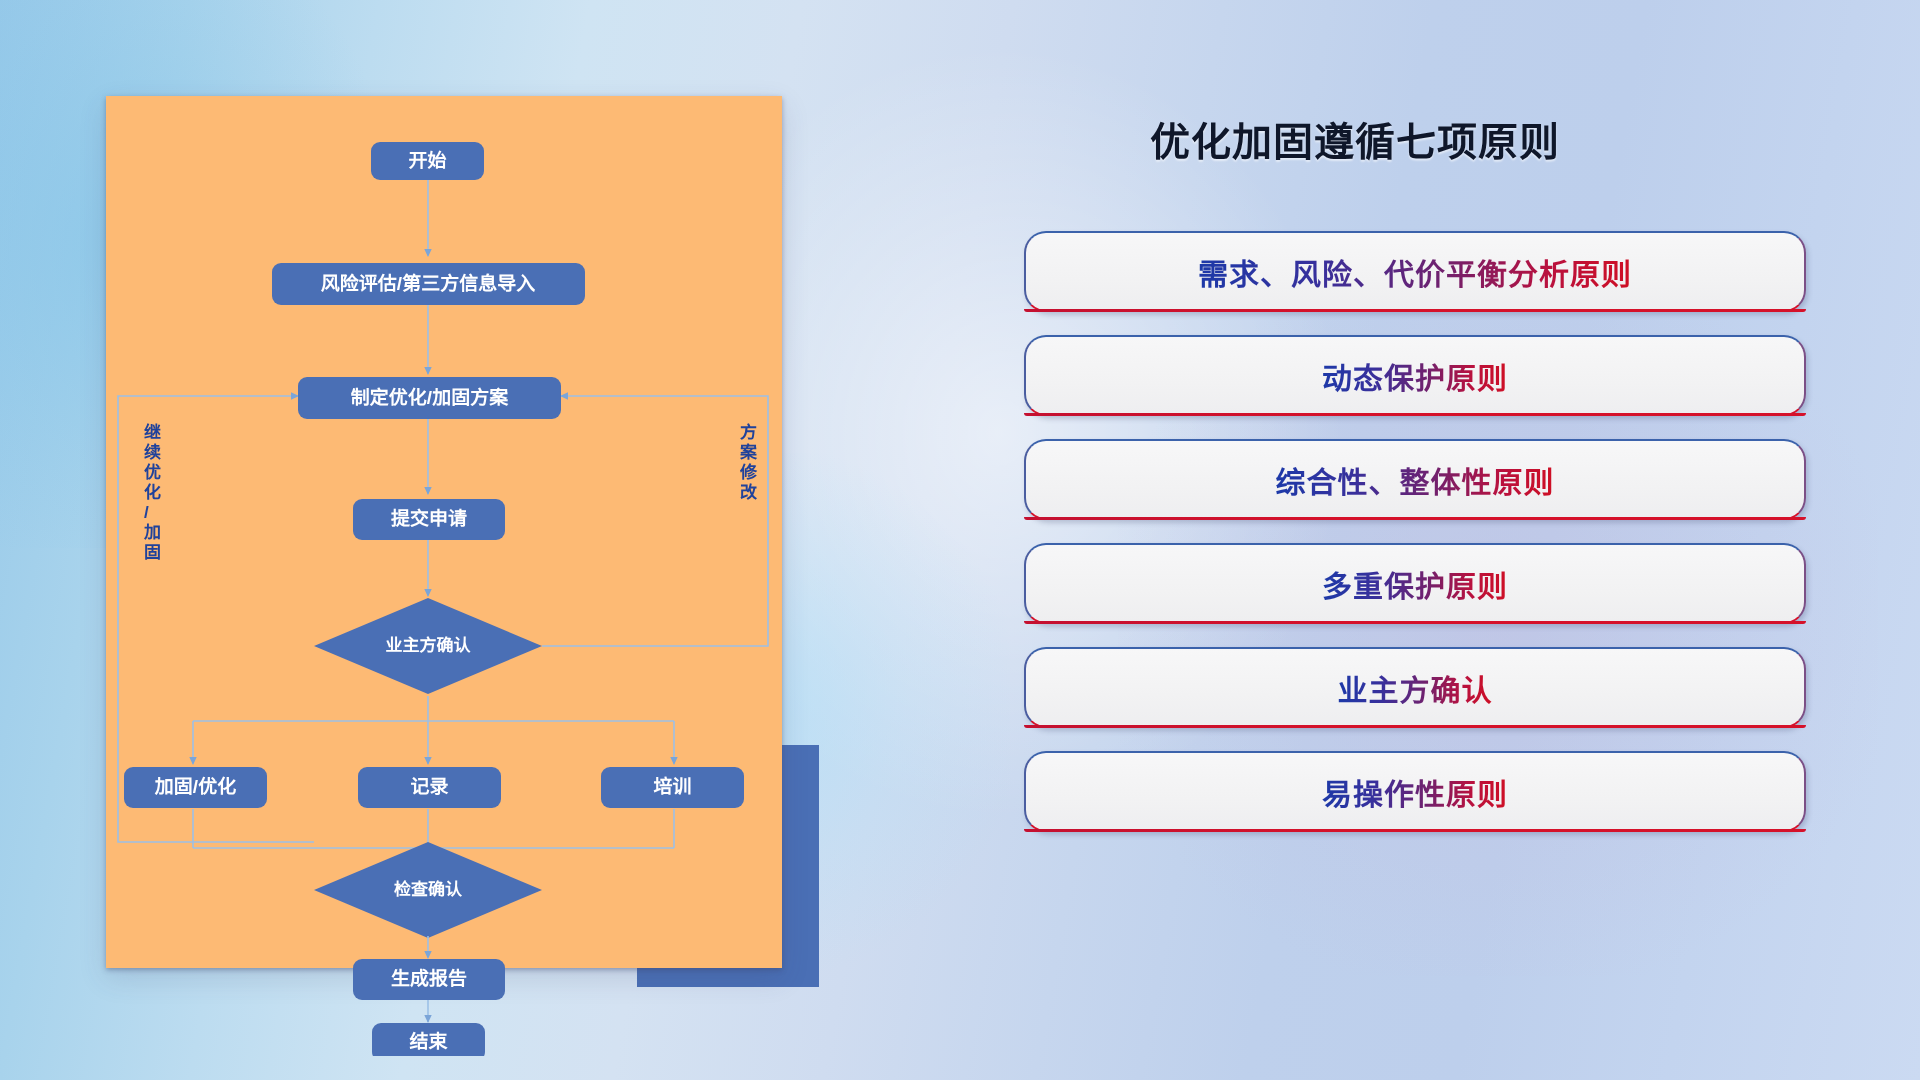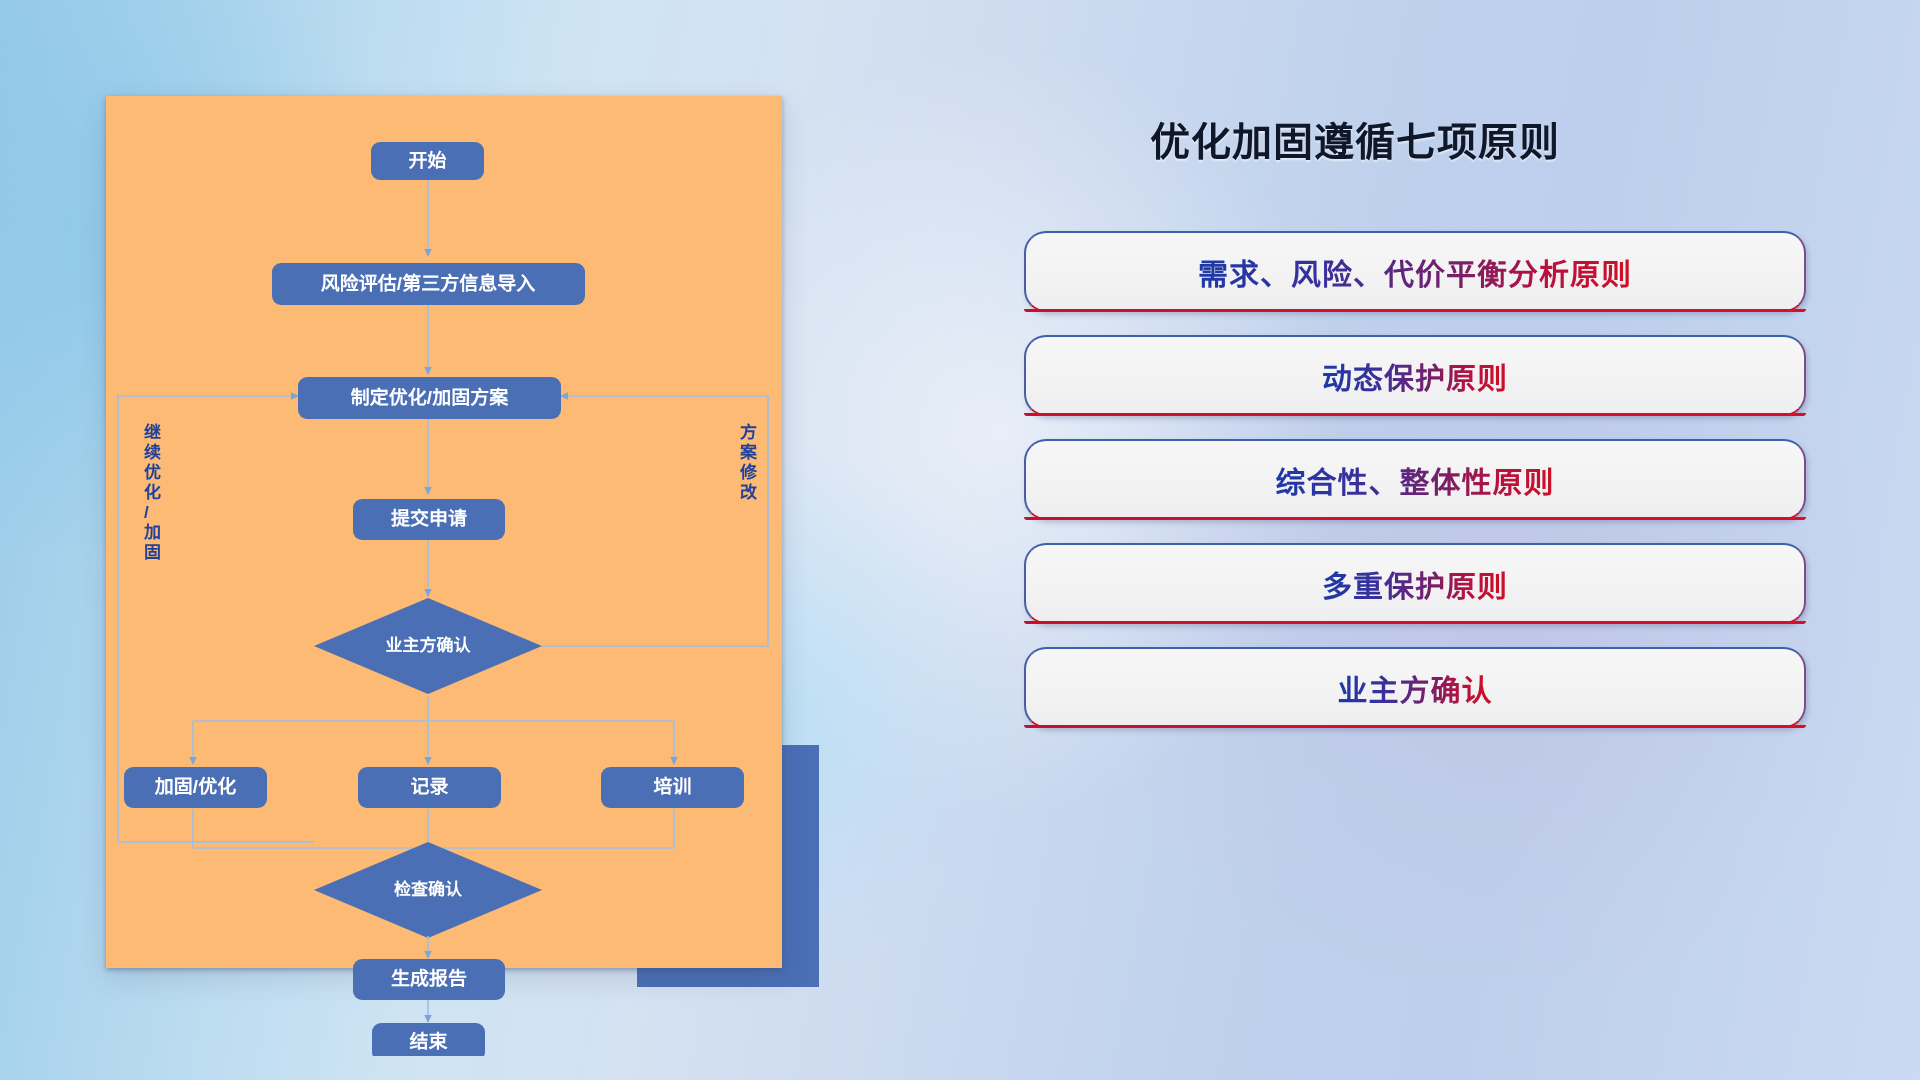--- a/index.html
+++ b/index.html
@@ -248,14 +248,17 @@
     </div>
     <div class="pill">
       <span class="pill-label">综合性、整体性原则</span>
     </div>
     <div class="pill">
       <span class="pill-label">多重保护原则</span>
     </div>
     <div class="pill">
       <span class="pill-label">业主方确认</span>
     </div>
+    <div class="pill">
+      <span class="pill-label">易操作性原则</span>
+    </div>
   </div>
 </div>
 
 </body></html>

